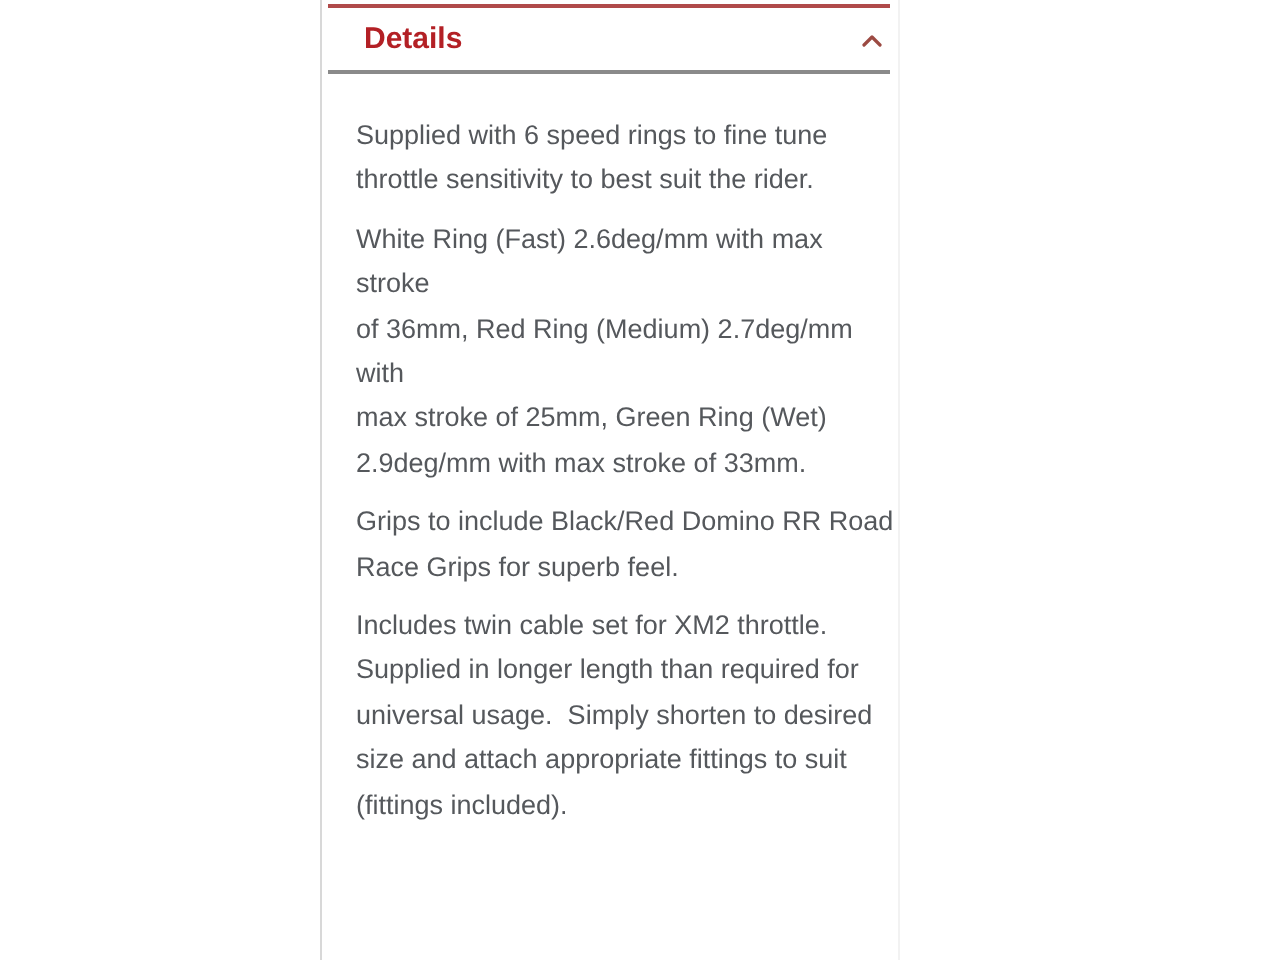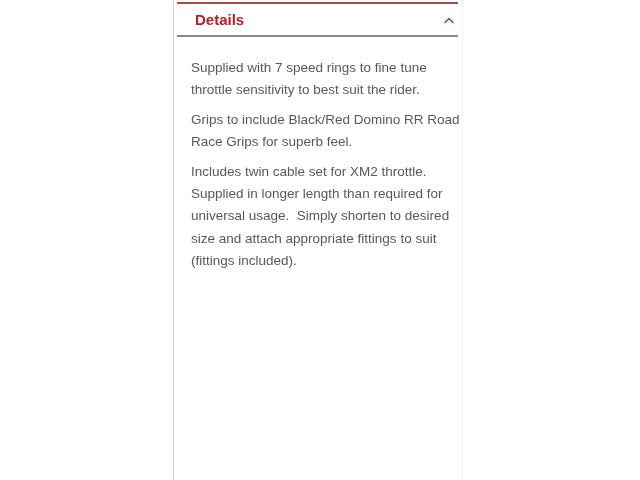--- a/index.html
+++ b/index.html
@@ -20,21 +20,21 @@
   }
   .page {
     position: relative;
     width: 640px;
     height: 480px;
     background: var(--page_bg);
     overflow: hidden;
   }
   .content-column {
     position: absolute;
-    left: 173px;
+    left: 160px;
     top: 0;
     width: 290px;
     height: 480px;
     border-left: 1px solid var(--column_border_left);
     border-right: 1px solid var(--column_border_right);
     background: var(--page_bg);
   }
   .accordion {
     margin-left: 3px;
     width: 281px;
@@ -85,22 +85,26 @@
       <div class="accordion-header">
         <span class="accordion-title">Details</span>
         <span class="chevron-icon">
           <svg width="10" height="7" viewBox="0 0 10 7" aria-hidden="true">
             <polyline points="1,5.5 5,1.5 9,5.5" fill="none" stroke="#9c4a42" stroke-width="1.6" stroke-linecap="round" stroke-linejoin="round"></polyline>
           </svg>
         </span>
       </div>
 
       <div class="accordion-content">
-        <p>Supplied with 7 speed rings to fine tune
+        <p>Supplied with 6 speed rings to fine tune
 throttle sensitivity to best suit the rider.</p>
+        <p>White Ring (Fast) 2.6deg/mm with max stroke
+of 36mm, Red Ring (Medium) 2.7deg/mm with
+max stroke of 25mm, Green Ring (Wet)
+2.9deg/mm with max stroke of 33mm.</p>
         <p>Grips to include Black/Red Domino RR Road
 Race Grips for superb feel.</p>
         <p>Includes twin cable set for XM2 throttle.
 Supplied in longer length than required for
 universal usage.  Simply shorten to desired
 size and attach appropriate fittings to suit
 (fittings included).</p>
       </div>
 
     </section>

